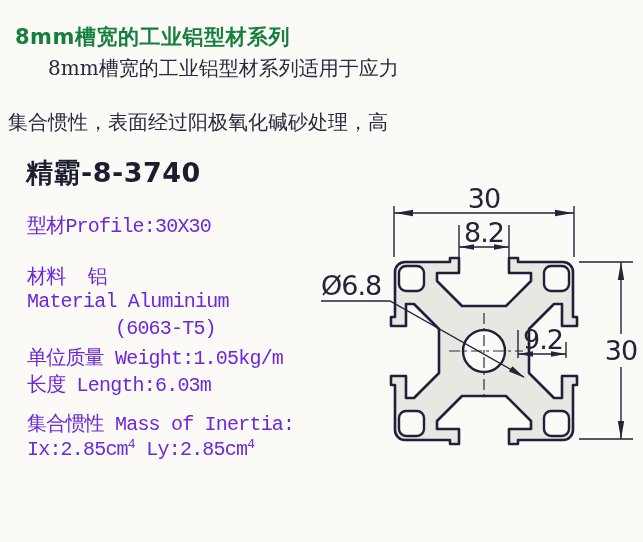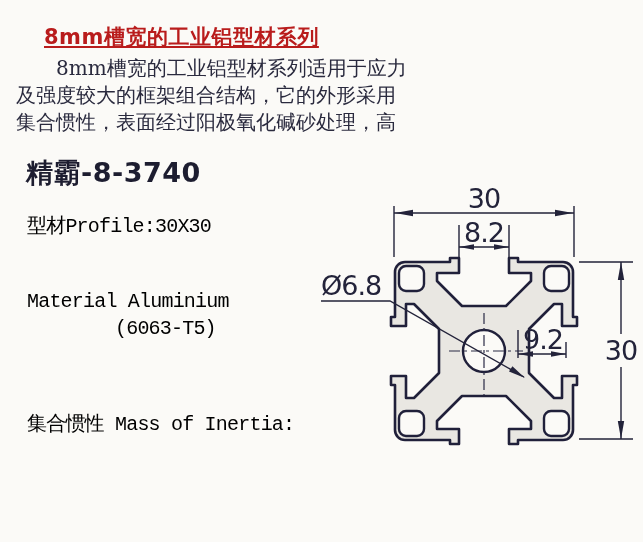--- a/index.html
+++ b/index.html
@@ -1,53 +1,56 @@
 <!DOCTYPE html>
 <html><head>
 <meta charset="utf-8">
 <style>
   html,body{margin:0;padding:0;}
   body{width:643px;height:542px;background:#ffffff;}
   .page{position:relative;width:643px;height:542px;background:#fbfaf7;overflow:hidden;
         color:#26263a;}
   .abs{position:absolute;}
-  .title{left:44px;top:23px;font:bold 21px "DejaVu Sans",sans-serif;color:#b91c1c;letter-spacing:0.5px;text-decoration:underline;}
-  .para{left:8px;width:412px;font:20px "DejaVu Serif",serif;color:#2a2a3e;white-space:pre;margin-left:8px;}
+  .title{left:15px;top:23px;font:bold 21px "DejaVu Sans",sans-serif;color:#15803d;letter-spacing:0.5px;}
+  .para{left:8px;width:412px;font:20px "DejaVu Serif",serif;color:#2a2a3e;white-space:pre;}
   .para.indent{padding-left:40px;}
   .model{left:26px;top:155px;font:bold 27px "DejaVu Sans",sans-serif;color:#1d1d30;letter-spacing:0.5px;}
   .spec{left:27px;font:20px "Liberation Mono","DejaVu Sans Mono",monospace;
-        letter-spacing:-0.8px;color:#000000;white-space:pre;}
+        letter-spacing:-0.8px;color:#6d28d9;white-space:pre;}
   .spec.ind{padding-left:88px;}
   .sp{font-size:13px;vertical-align:7px;letter-spacing:-0.5px;}
   svg{position:absolute;left:0;top:0;}
   .outline{fill:#e9e7e2;stroke:#20203a;stroke-width:2.6;stroke-linejoin:round;}
   .hole{fill:#fbfaf7;stroke:#20203a;stroke-width:2.4;}
   .cl{fill:none;stroke:#2a2a45;stroke-width:1.2;stroke-dasharray:11 4 3 4;}
   .dim{fill:none;stroke:#23233a;stroke-width:1.4;}
   .ah{fill:#23233a;stroke:none;}
   .dtxt{font-family:"DejaVu Sans",sans-serif;font-size:27px;fill:#23233a;letter-spacing:-1px;}
 </style>
 </head>
 <body>
 
 <div class="page">
 
   <div class="abs title">8mm槽宽的工业铝型材系列</div>
 
   <div class="abs para indent" style="top:55px">8mm槽宽的工业铝型材系列适用于应力</div>
-  <div class="abs para" style="top:82px">及强度较大的框架组合结构，它的外形采用</div>
   <div class="abs para" style="top:109px">集合惯性，表面经过阳极氧化碱砂处理，高</div>
 
   <div class="abs model">精霸-8-3740</div>
 
   <div class="abs spec" style="top:212px">型材Profile:30X30</div>
+  <div class="abs spec" style="top:263px">材料  铝</div>
   <div class="abs spec" style="top:290px">Material Aluminium</div>
   <div class="abs spec ind" style="top:317px">(6063-T5)</div>
+  <div class="abs spec" style="top:344px">单位质量 Weight:1.05kg/m</div>
+  <div class="abs spec" style="top:371px">长度 Length:6.03m</div>
 
   <div class="abs spec" style="top:410px">集合惯性 Mass of Inertia:</div>
+  <div class="abs spec" style="top:437px"><span>Ix:2.85cm</span><span class="sp">4</span><span> Ly:2.85cm</span><span class="sp">4</span></div>
 
   <svg width="643" height="542" viewBox="0 0 643 542">
 
     <g>
       <path class="outline" d="
         M 405 262
         H 450 V 258 H 459 V 273 H 437 V 281 L 462 306 H 506 L 531 281 V 273 H 509 V 258 H 518 V 262
         H 563 A 10 10 0 0 1 573 272
         V 317 H 577 V 326 H 562 V 304 H 554 L 529 329 V 373 L 554 398 H 562 V 376 H 577 V 385 H 573
         V 430 A 10 10 0 0 1 563 440

